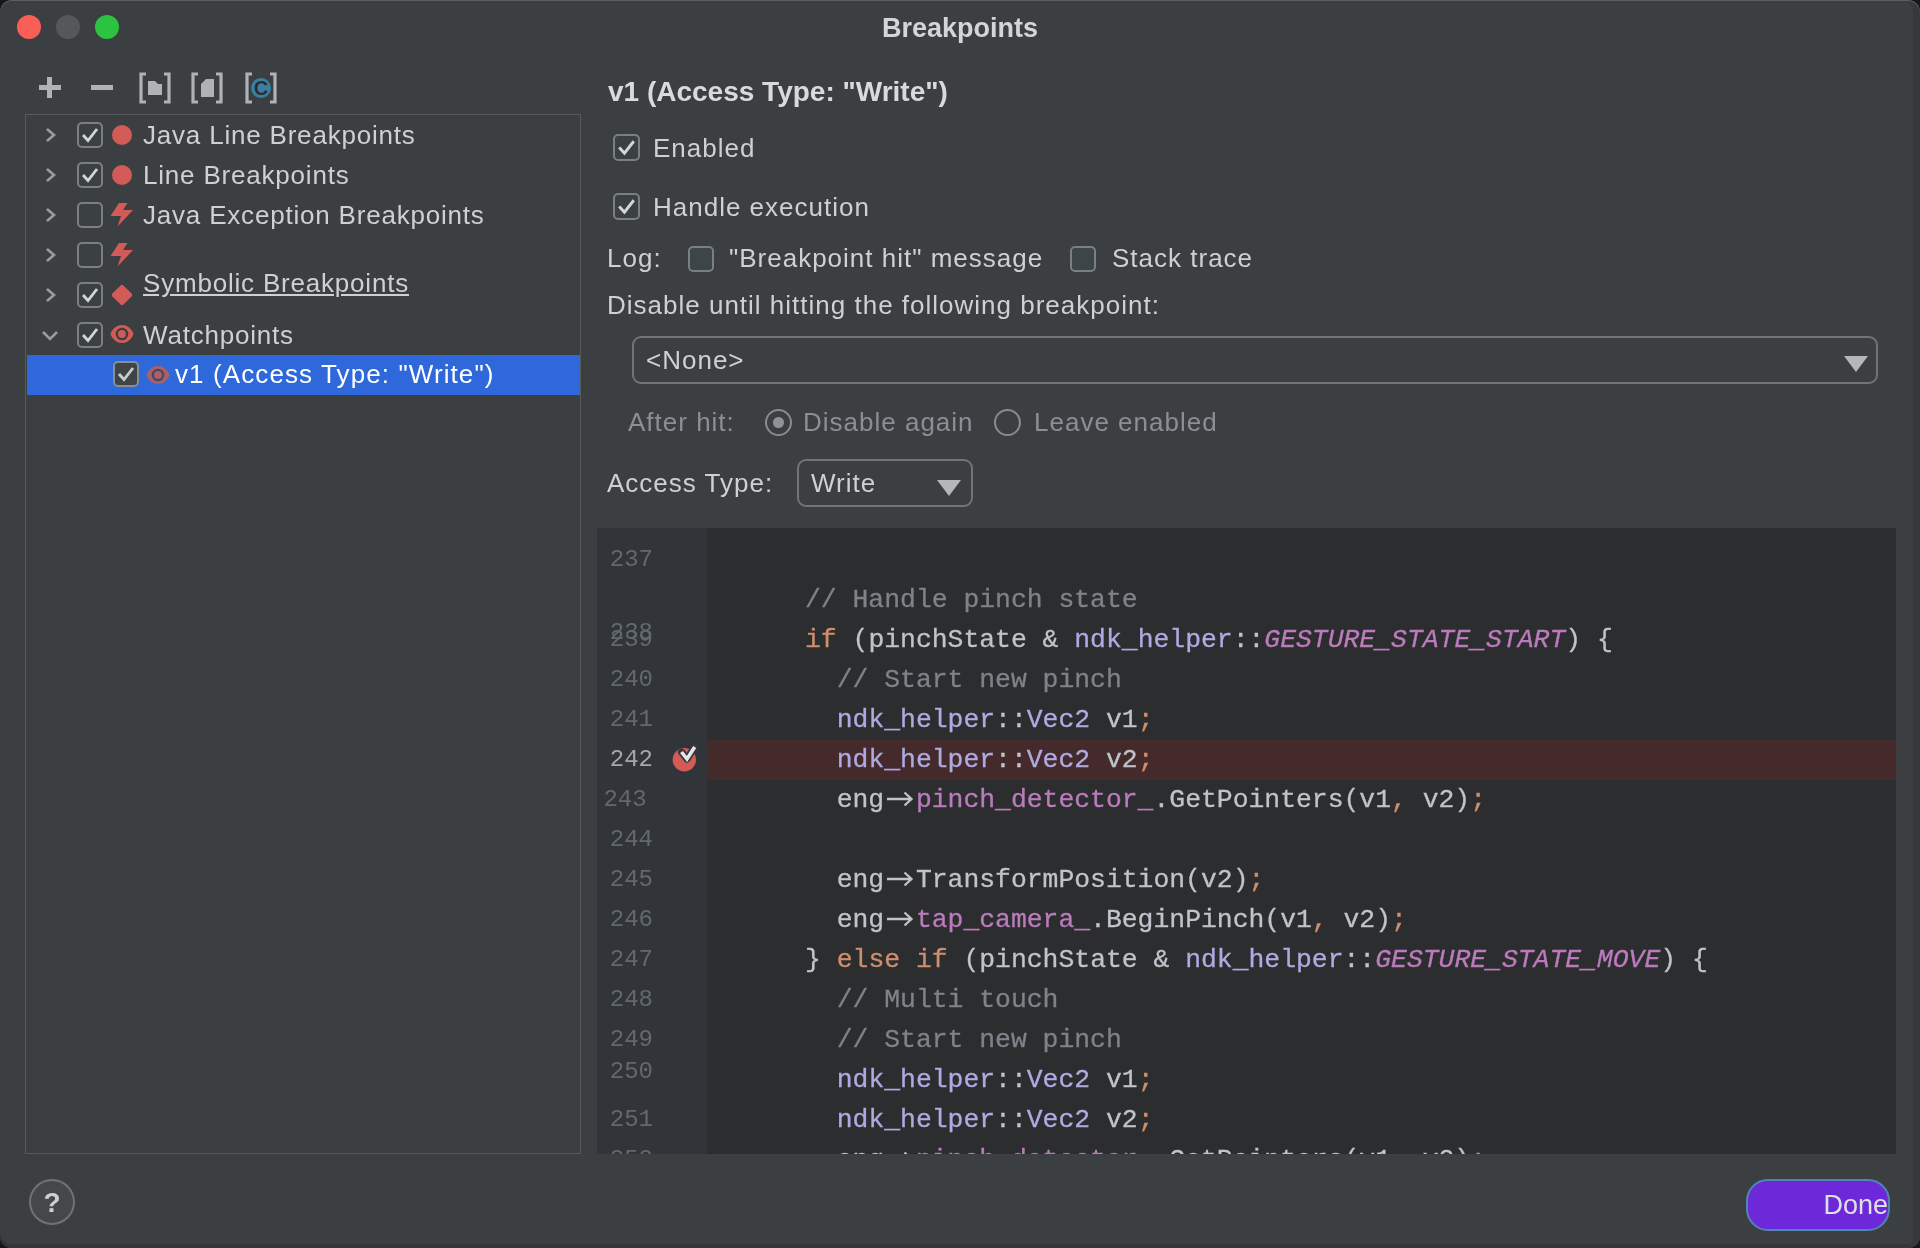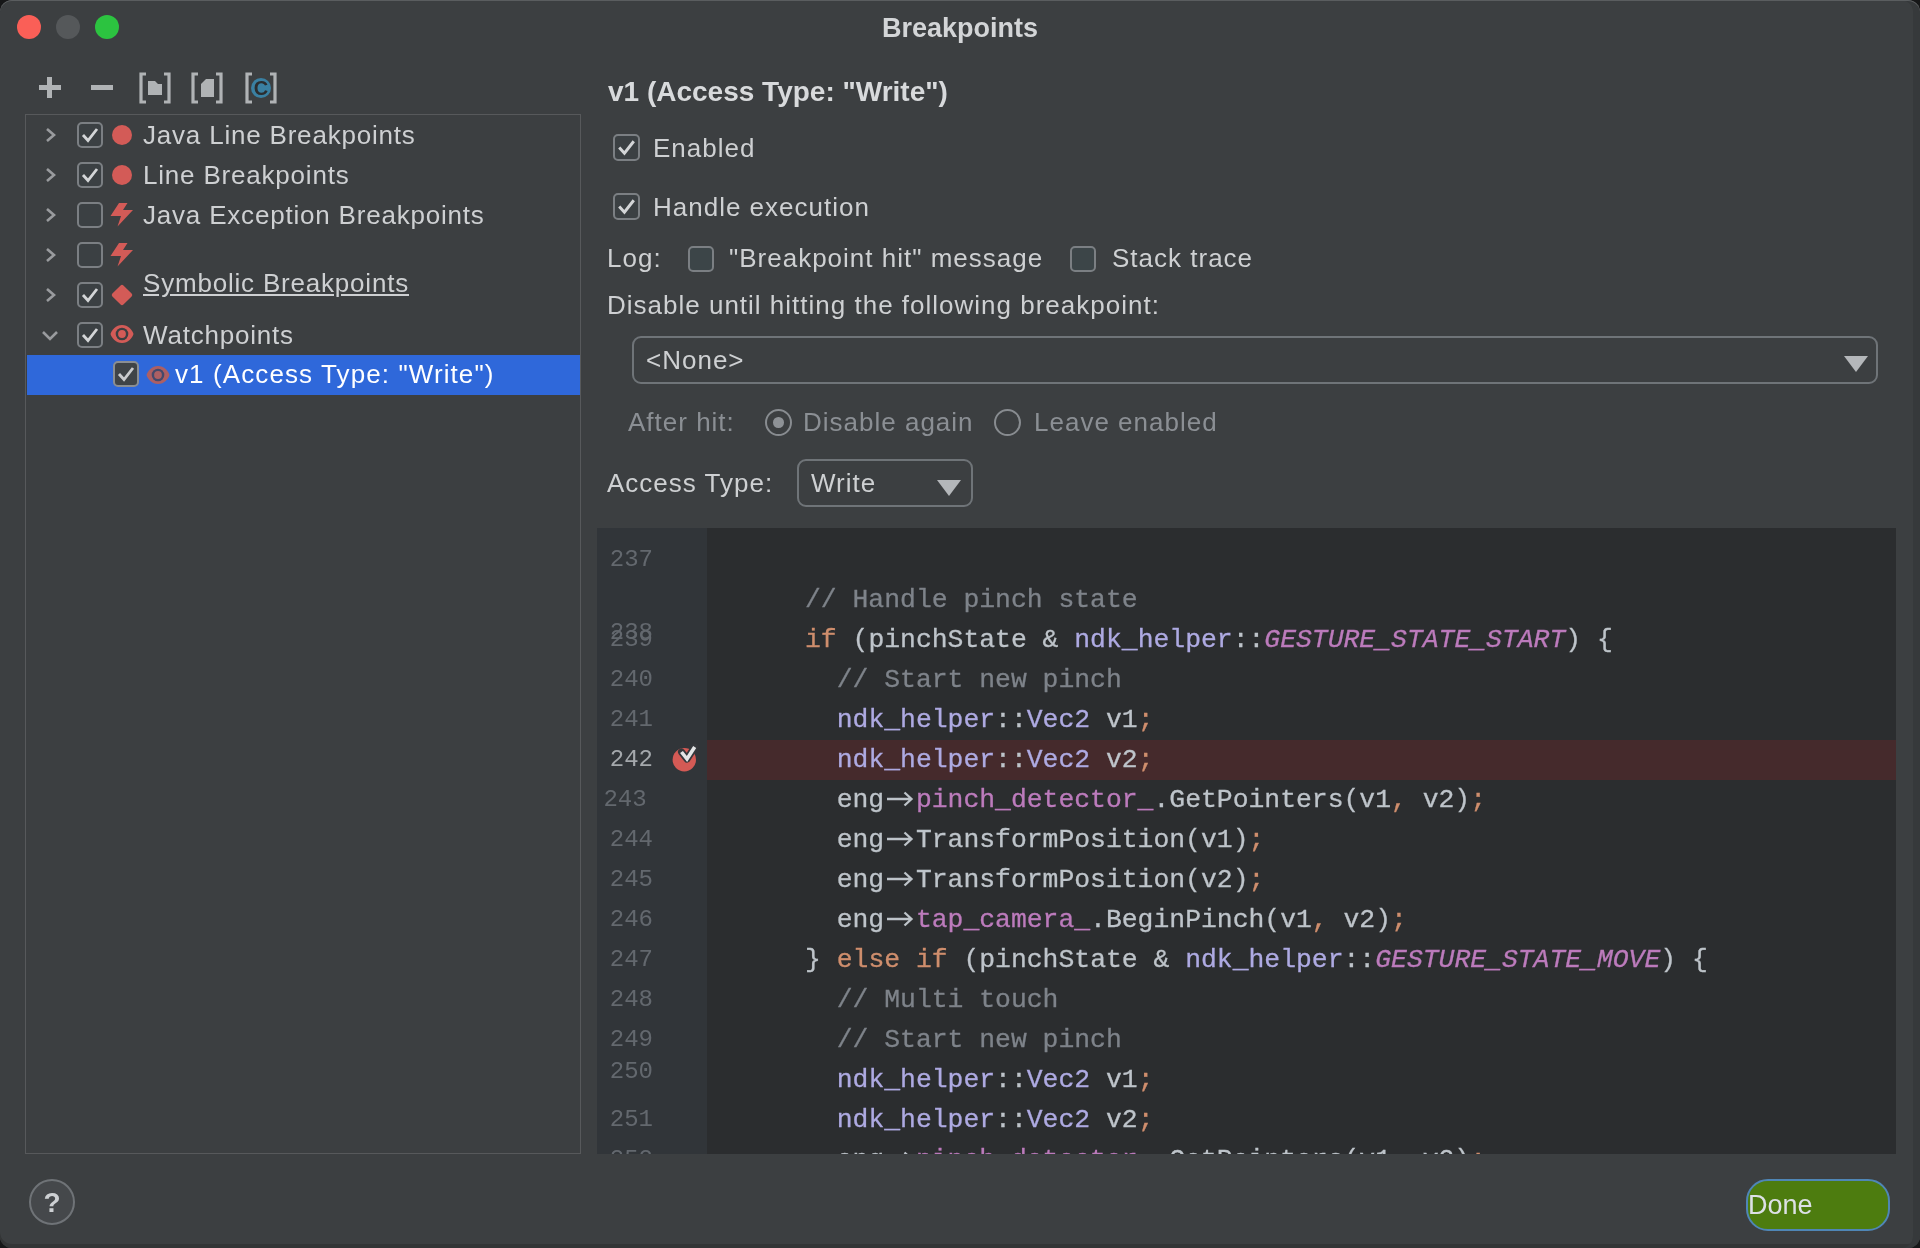--- a/index.html
+++ b/index.html
@@ -227,37 +227,34 @@
     </svg>
 
     <div class="cl" style="top:52px;"><span class="cm">      // Handle pinch state</span></div>
     <div class="cl" style="top:92px;">      <span class="kw">if</span> (pinchState &amp; <span class="ns">ndk_helper</span>::<span class="cs">GESTURE_STATE_START</span>) {</div>
     <div class="cl" style="top:132px;"><span class="cm">        // Start new pinch</span></div>
     <div class="cl" style="top:172px;">        <span class="ns">ndk_helper</span>::<span class="ns">Vec2</span> v1<span class="pn">;</span></div>
     <div class="cl" style="top:212px;">        <span class="ns">ndk_helper</span>::<span class="ns">Vec2</span> v2<span class="pn">;</span></div>
     <div class="cl" style="top:252px;">        eng<span class="arr"><svg width="32" height="22" viewBox="0 0 32 22" style="position:absolute;left:0;top:0;">
             <path d="M3 11 H27 M20.5 4.5 L27.5 11 L20.5 17.5" fill="none" stroke="#bec4ca" stroke-width="2.3"></path>
           </svg></span><span class="fl">pinch_detector_</span>.GetPointers(v1<span class="pn">,</span> v2)<span class="pn">;</span></div>
-    <div class="cl" style="top:292px;">        eng<span class="arr"><svg width="32" height="22" viewBox="0 0 32 22" style="position:absolute;left:0;top:0;">
-            <path d="M3 11 H27 M20.5 4.5 L27.5 11 L20.5 17.5" fill="none" stroke="#bec4ca" stroke-width="2.3"></path>
-          </svg></span>TransformPosition(v1)<span class="pn">;</span></div>
     <div class="cl" style="top:332px;">        eng<span class="arr"><svg width="32" height="22" viewBox="0 0 32 22" style="position:absolute;left:0;top:0;">
             <path d="M3 11 H27 M20.5 4.5 L27.5 11 L20.5 17.5" fill="none" stroke="#bec4ca" stroke-width="2.3"></path>
           </svg></span>TransformPosition(v2)<span class="pn">;</span></div>
     <div class="cl" style="top:372px;">        eng<span class="arr"><svg width="32" height="22" viewBox="0 0 32 22" style="position:absolute;left:0;top:0;">
             <path d="M3 11 H27 M20.5 4.5 L27.5 11 L20.5 17.5" fill="none" stroke="#bec4ca" stroke-width="2.3"></path>
           </svg></span><span class="fl">tap_camera_</span>.BeginPinch(v1<span class="pn">,</span> v2)<span class="pn">;</span></div>
     <div class="cl" style="top:452px;"><span class="cm">        // Multi touch</span></div>
     <div class="cl" style="top:412px;">      } <span class="kw">else</span> <span class="kw">if</span> (pinchState &amp; <span class="ns">ndk_helper</span>::<span class="cs">GESTURE_STATE_MOVE</span>) {</div>
     <div class="cl" style="top:492px;"><span class="cm">        // Start new pinch</span></div>
     <div class="cl" style="top:532px;">        <span class="ns">ndk_helper</span>::<span class="ns">Vec2</span> v1<span class="pn">;</span></div>
     <div class="cl" style="top:572px;">        <span class="ns">ndk_helper</span>::<span class="ns">Vec2</span> v2<span class="pn">;</span></div>
     <div class="cl" style="top:612px;">        eng<span class="arr"><svg width="32" height="22" viewBox="0 0 32 22" style="position:absolute;left:0;top:0;">
             <path d="M3 11 H27 M20.5 4.5 L27.5 11 L20.5 17.5" fill="none" stroke="#bec4ca" stroke-width="2.3"></path>
           </svg></span><span class="fl">pinch_detector_</span>.GetPointers(v1<span class="pn">,</span> v2)<span class="pn">;</span></div>
   </div>
 
   <div class="abs" style="left:29px;top:1179px;width:46px;height:46px;border:2px solid #6f7377;border-radius:50%;background:#45484b;
        text-align:center;line-height:44px;font-size:28px;font-weight:bold;color:#cdd0d3;">?</div>
-  <div class="abs" style="left:1746px;top:1179px;width:144px;height:52px;background:#4d7c0f;border:2px solid #4f86b6;border-radius:22px;
-       text-align:left;line-height:49px;font-size:27px;color:#dde1e6;">Done</div>
+  <div class="abs" style="left:1746px;top:1179px;width:144px;height:52px;background:#6d28d9;border:2px solid #4f86b6;border-radius:22px;
+       text-align:right;line-height:49px;font-size:27px;color:#dde1e6;">Done</div>
 
 </div>
 
 </body></html>

